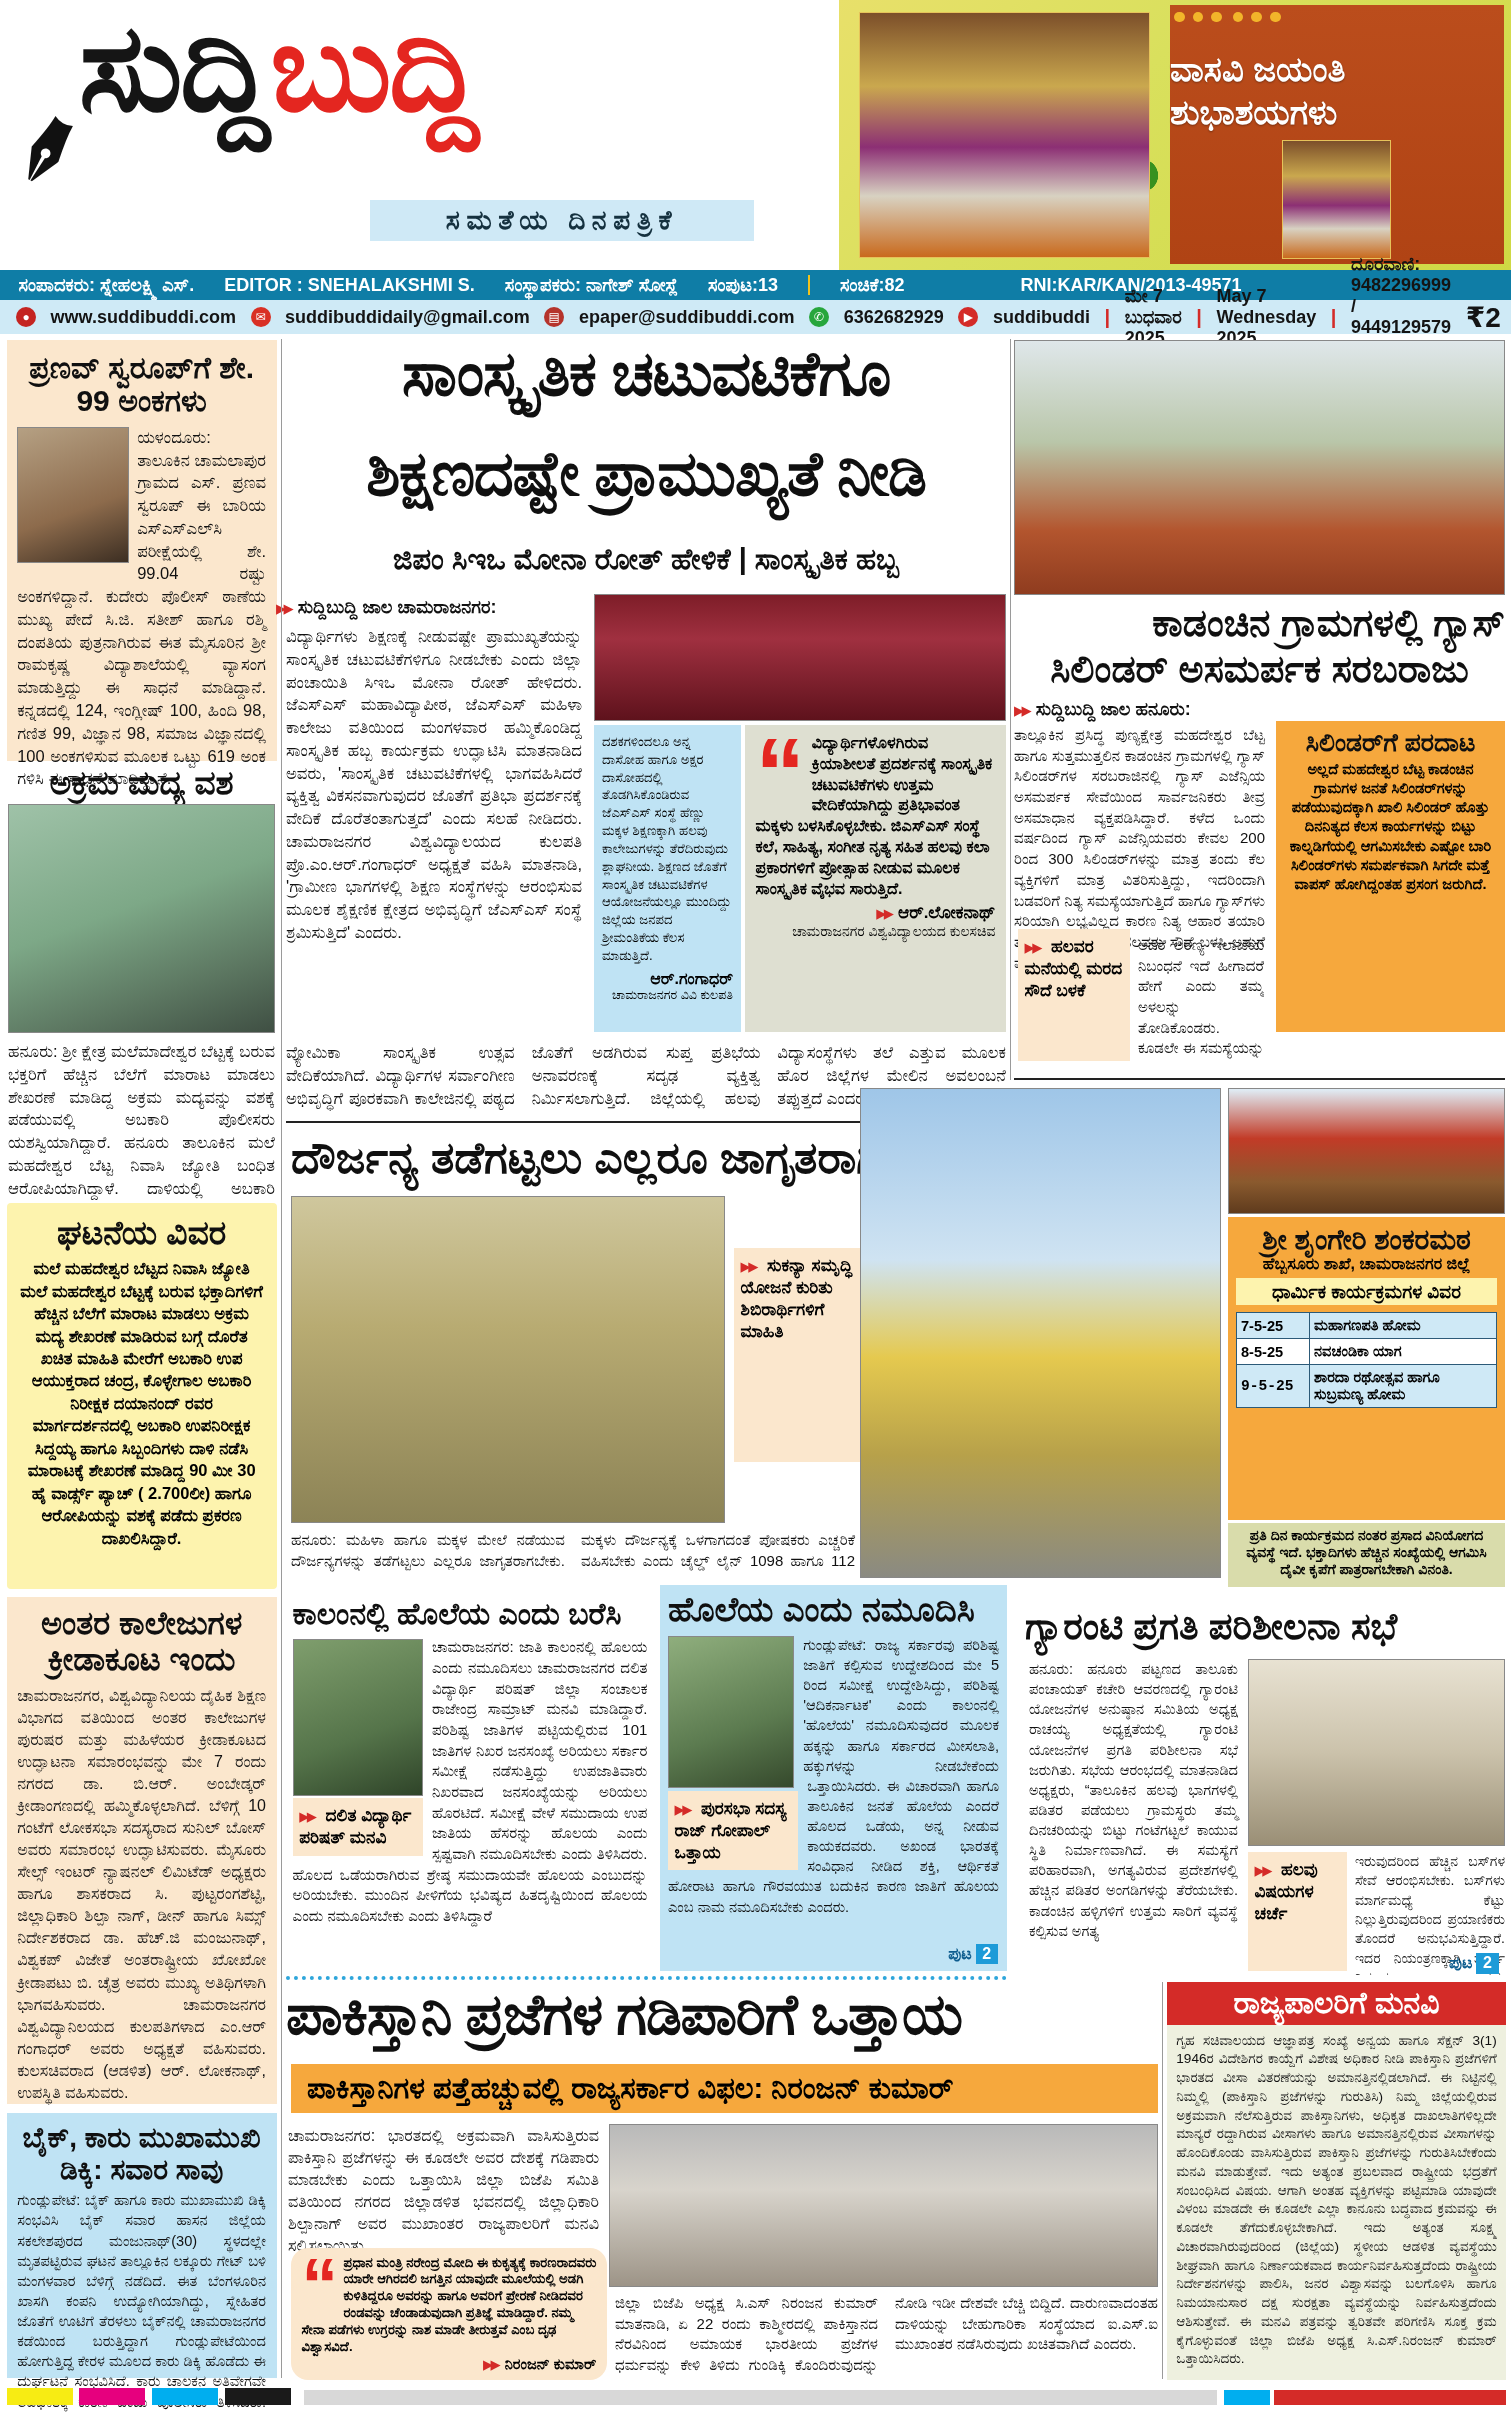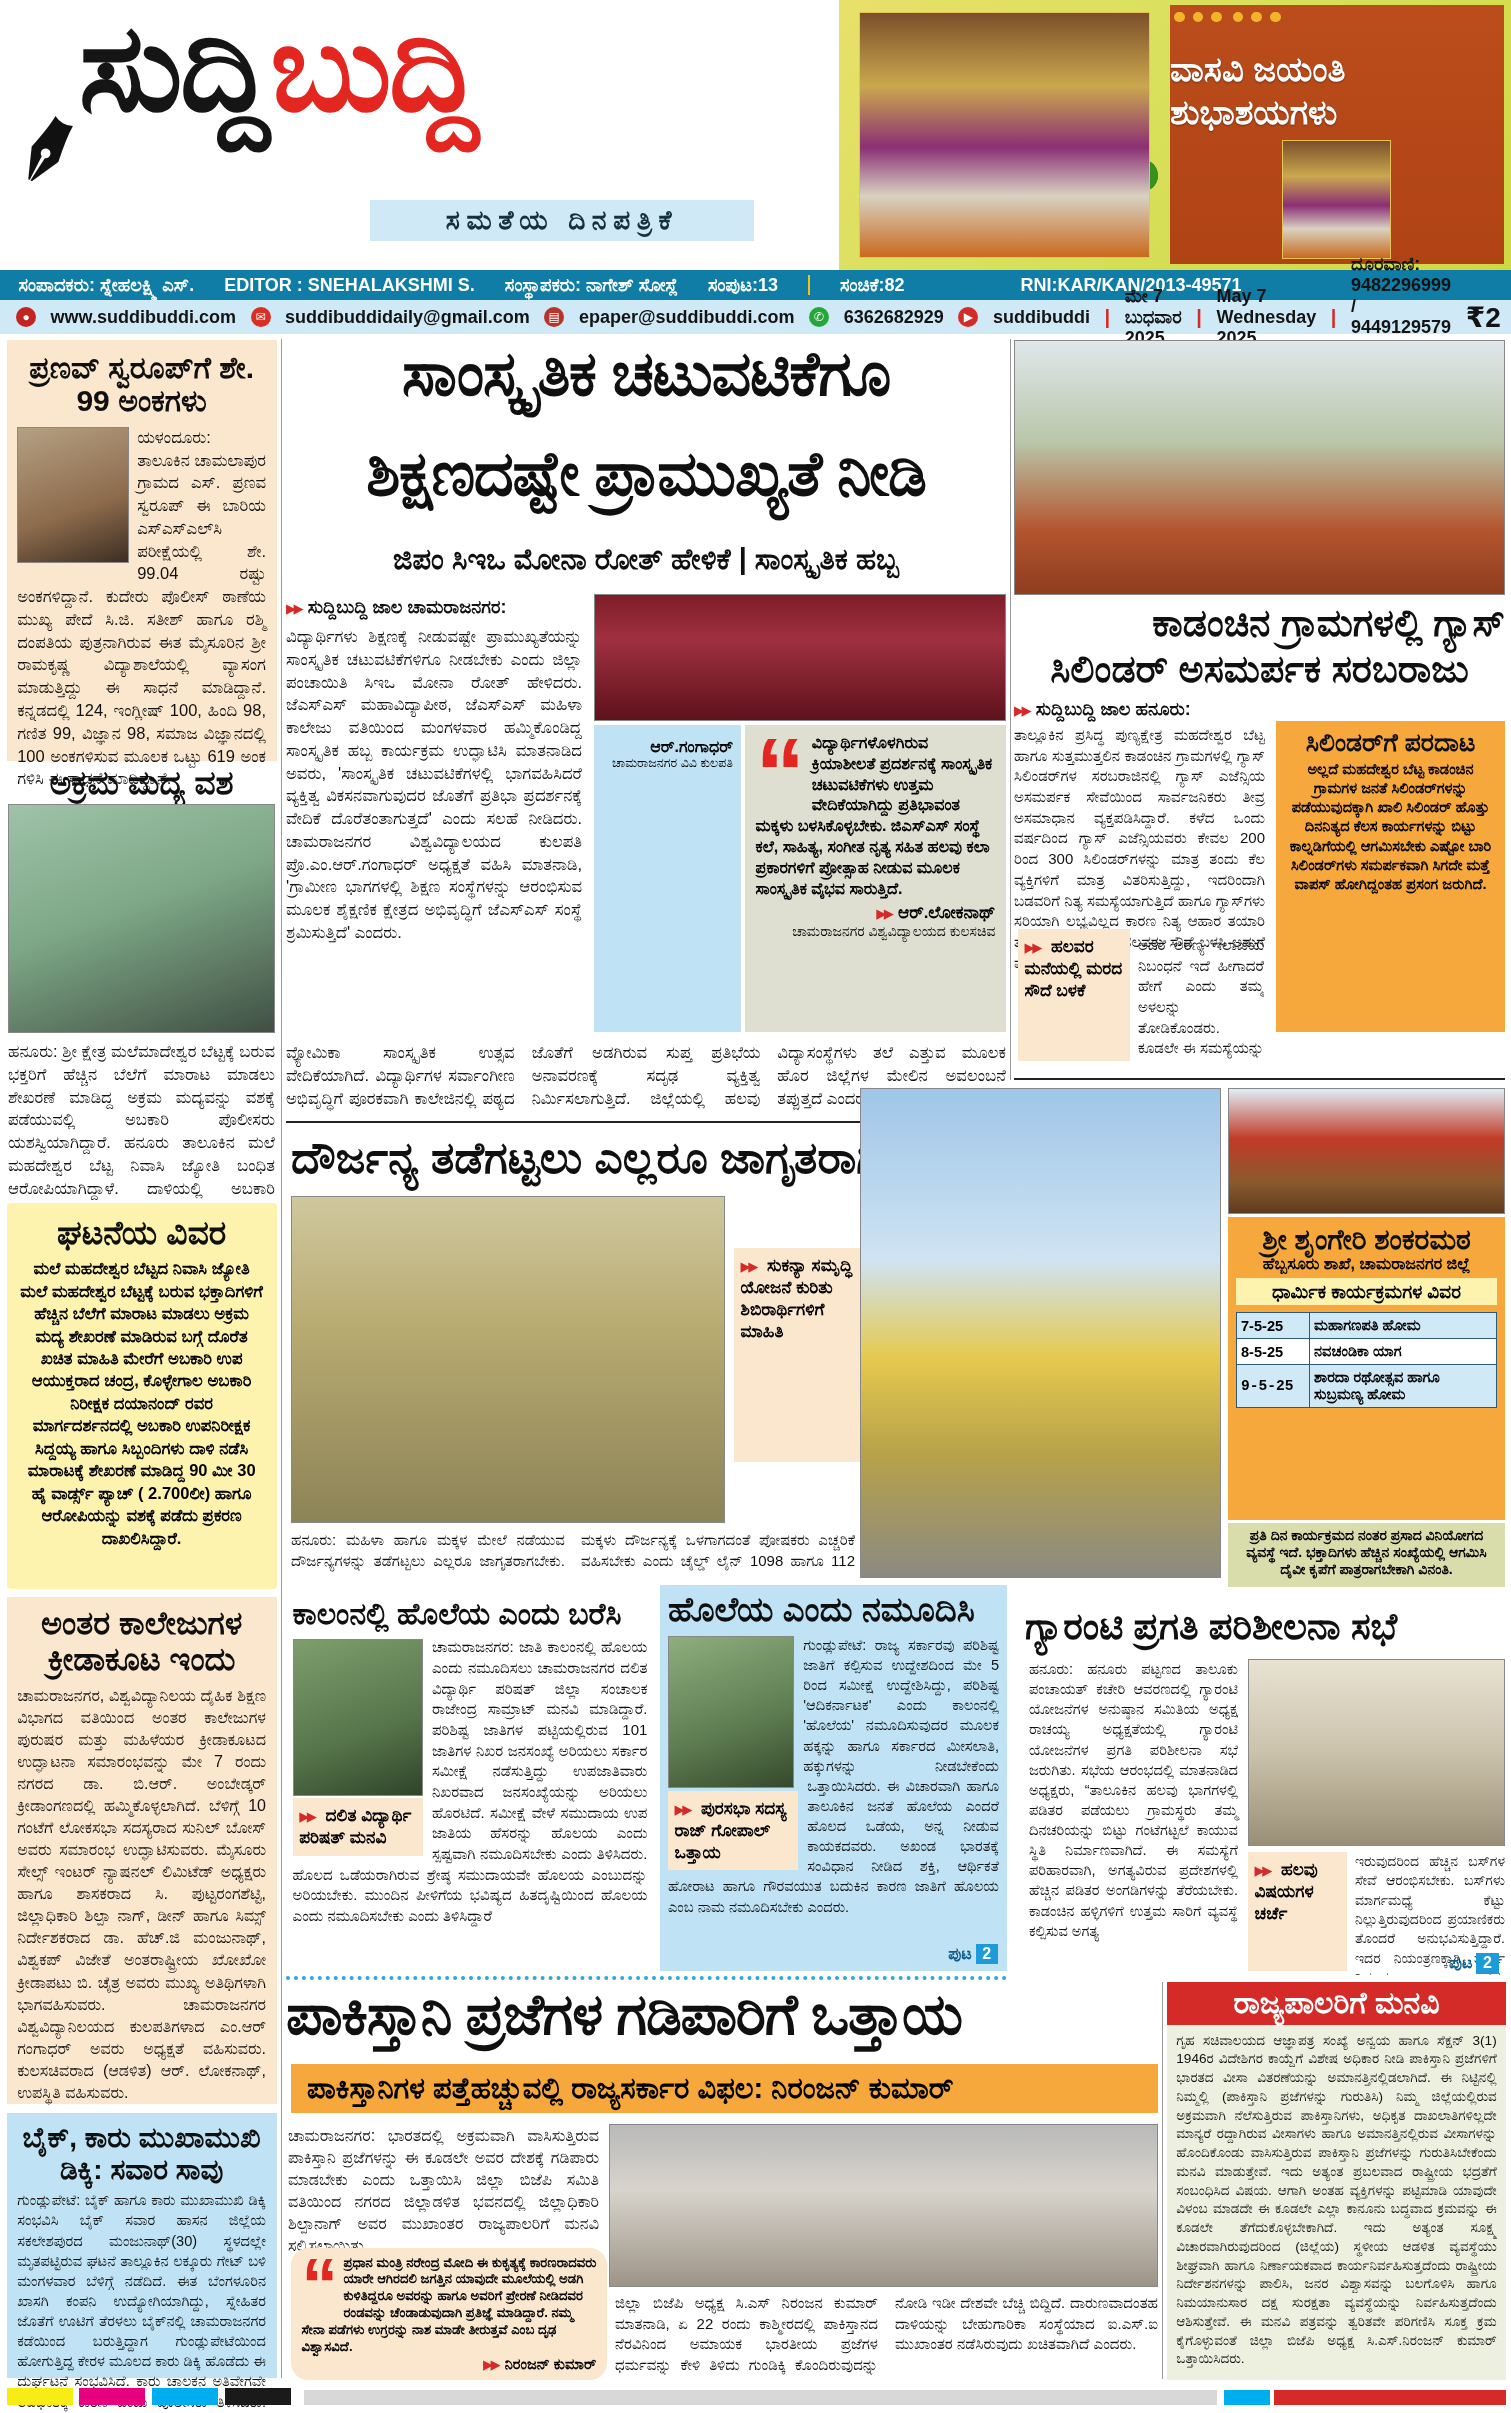--- a/index.html
+++ b/index.html
@@ -150,26 +150,27 @@
   <div class="abs skyblue" style="left:6.6px;top:2113px;width:270px;height:265px;padding:9.3px 10.6px;">
     <div class="a-title kn" style="font-size:28px;">ಬೈಕ್, ಕಾರು ಮುಖಾಮುಖಿ</div>
     <div class="a-title kn" style="font-size:28px;">ಡಿಕ್ಕಿ: ಸವಾರ ಸಾವು</div>
     <div class="body-txt just kn" style="margin-top:5.3px;font-size:14.6px;">ಗುಂಡ್ಲುಪೇಟೆ: ಬೈಕ್ ಹಾಗೂ ಕಾರು ಮುಖಾಮುಖಿ ಡಿಕ್ಕಿ ಸಂಭವಿಸಿ ಬೈಕ್ ಸವಾರ ಹಾಸನ ಜಿಲ್ಲೆಯ ಸಕಲೇಶಪುರದ ಮಂಜುನಾಥ್(30) ಸ್ಥಳದಲ್ಲೇ ಮೃತಪಟ್ಟಿರುವ ಘಟನೆ ತಾಲ್ಲೂಕಿನ ಲಕ್ಕೂರು ಗೇಟ್ ಬಳಿ ಮಂಗಳವಾರ ಬೆಳಿಗ್ಗೆ ನಡೆದಿದೆ. ಈತ ಬೆಂಗಳೂರಿನ ಖಾಸಗಿ ಕಂಪನಿ ಉದ್ಯೋಗಿಯಾಗಿದ್ದು, ಸ್ನೇಹಿತರ ಜೊತೆಗೆ ಊಟಿಗೆ ತೆರಳಲು ಬೈಕ್‌ನಲ್ಲಿ ಚಾಮರಾಜನಗರ ಕಡೆಯಿಂದ ಬರುತ್ತಿದ್ದಾಗ ಗುಂಡ್ಲುಪೇಟೆಯಿಂದ ಹೋಗುತ್ತಿದ್ದ ಕೇರಳ ಮೂಲದ ಕಾರು ಡಿಕ್ಕಿ ಹೊಡೆದು ಈ ದುರ್ಘಟನೆ ಸಂಭವಿಸಿದೆ. ಕಾರು ಚಾಲಕನ ಅತಿವೇಗವೇ ಅಪಘಾತಕ್ಕೆ ಕಾರಣ ಎಂದು ಪೊಲೀಸರು ತಿಳಿಸಿದರು. ಪೊಲೀಸರು ಪ್ರಕರಣ ದಾಖಲಿಸಿಕೊಂಡು ಮುಂದಿನ ಕ್ರಮ ಕೈಗೊಂಡಿದ್ದಾರೆ.</div>
   </div>
 
   <div class="abs a-title kn" style="left:286px;top:339px;width:720px;font-size:62px;letter-spacing:-1.3px;">ಸಾಂಸ್ಕೃತಿಕ ಚಟುವಟಿಕೆಗೂ</div>
   <div class="abs a-title kn" style="left:286px;top:439px;width:720px;font-size:62px;letter-spacing:-1.3px;">ಶಿಕ್ಷಣದಷ್ಟೇ ಪ್ರಾಮುಖ್ಯತೆ ನೀಡಿ</div>
   <div class="abs a-title kn" style="left:286px;top:543px;width:720px;font-size:29px;">ಜಿಪಂ ಸಿಇಒ ಮೋನಾ ರೋತ್ ಹೇಳಿಕೆ | ಸಾಂಸ್ಕೃತಿಕ ಹಬ್ಬ</div>
 
-  <div class="abs marker byline kn" style="left:286px;top:597px;width:298px;">ಸುದ್ದಿಬುದ್ದಿ ಜಾಲ ಚಾಮರಾಜನಗರ:</div>
+  <div class="abs marker byline kn" style="left:276px;top:597px;width:298px;">ಸುದ್ದಿಬುದ್ದಿ ಜಾಲ ಚಾಮರಾಜನಗರ:</div>
   <div class="abs body-txt just kn" style="left:286px;top:625px;width:296px;height:491px;">ವಿದ್ಯಾರ್ಥಿಗಳು ಶಿಕ್ಷಣಕ್ಕೆ ನೀಡುವಷ್ಟೇ ಪ್ರಾಮುಖ್ಯತೆಯನ್ನು ಸಾಂಸ್ಕೃತಿಕ ಚಟುವಟಿಕೆಗಳಿಗೂ ನೀಡಬೇಕು ಎಂದು ಜಿಲ್ಲಾ ಪಂಚಾಯಿತಿ ಸಿಇಒ ಮೋನಾ ರೋತ್ ಹೇಳಿದರು. ಜೆಎಸ್‌ಎಸ್ ಮಹಾವಿದ್ಯಾಪೀಠ, ಜೆಎಸ್‌ಎಸ್ ಮಹಿಳಾ ಕಾಲೇಜು ವತಿಯಿಂದ ಮಂಗಳವಾರ ಹಮ್ಮಿಕೊಂಡಿದ್ದ ಸಾಂಸ್ಕೃತಿಕ ಹಬ್ಬ ಕಾರ್ಯಕ್ರಮ ಉದ್ಘಾಟಿಸಿ ಮಾತನಾಡಿದ ಅವರು, 'ಸಾಂಸ್ಕೃತಿಕ ಚಟುವಟಿಕೆಗಳಲ್ಲಿ ಭಾಗವಹಿಸಿದರೆ ವ್ಯಕ್ತಿತ್ವ ವಿಕಸನವಾಗುವುದರ ಜೊತೆಗೆ ಪ್ರತಿಭಾ ಪ್ರದರ್ಶನಕ್ಕೆ ವೇದಿಕೆ ದೊರೆತಂತಾಗುತ್ತದೆ' ಎಂದು ಸಲಹೆ ನೀಡಿದರು. ಚಾಮರಾಜನಗರ ವಿಶ್ವವಿದ್ಯಾಲಯದ ಕುಲಪತಿ ಪ್ರೊ.ಎಂ.ಆರ್.ಗಂಗಾಧರ್ ಅಧ್ಯಕ್ಷತೆ ವಹಿಸಿ ಮಾತನಾಡಿ, 'ಗ್ರಾಮೀಣ ಭಾಗಗಳಲ್ಲಿ ಶಿಕ್ಷಣ ಸಂಸ್ಥೆಗಳನ್ನು ಆರಂಭಿಸುವ ಮೂಲಕ ಶೈಕ್ಷಣಿಕ ಕ್ಷೇತ್ರದ ಅಭಿವೃದ್ಧಿಗೆ ಜೆಎಸ್‌ಎಸ್ ಸಂಸ್ಥೆ ಶ್ರಮಿಸುತ್ತಿದೆ' ಎಂದರು.</div>
 
   <div class="photo ph-stage" style="left:594px;top:594px;width:412px;height:127px;"></div>
 
   <div class="abs skyblue" style="left:594px;top:725px;width:147px;height:307px;padding:8px;">
+    <div class="kn" style="font-size:13.2px;line-height:1.35;">ದಶಕಗಳಿಂದಲೂ ಅನ್ನ ದಾಸೋಹ ಹಾಗೂ ಅಕ್ಷರ ದಾಸೋಹದಲ್ಲಿ ತೊಡಗಿಸಿಕೊಂಡಿರುವ ಜೆಎಸ್‌ಎಸ್ ಸಂಸ್ಥೆ ಹೆಣ್ಣು ಮಕ್ಕಳ ಶಿಕ್ಷಣಕ್ಕಾಗಿ ಹಲವು ಕಾಲೇಜುಗಳನ್ನು ತೆರೆದಿರುವುದು ಶ್ಲಾಘನೀಯ. ಶಿಕ್ಷಣದ ಜೊತೆಗೆ ಸಾಂಸ್ಕೃತಿಕ ಚಟುವಟಿಕೆಗಳ ಆಯೋಜನೆಯಲ್ಲೂ ಮುಂದಿದ್ದು ಜಿಲ್ಲೆಯ ಜನಪದ ಶ್ರೀಮಂತಿಕೆಯ ಕೆಲಸ ಮಾಡುತ್ತಿದೆ.</div>
     <div class="kn" style="font-weight:800;font-size:16px;text-align:right;margin-top:5.3px;">ಆರ್.ಗಂಗಾಧರ್</div>
     <div class="kn" style="font-size:12.6px;text-align:right;">ಚಾಮರಾಜನಗರ ವಿವಿ ಕುಲಪತಿ</div>
   </div>
 
   <div class="abs" style="left:745px;top:725px;width:261px;height:307px;background:#dedfd1;padding:8px 10.6px;">
     <span class="quote-mark" style="float:left;margin-right:6.6px;">“</span>
     <div class="kn" style="font-size:16px;line-height:1.3;font-weight:600;">ವಿದ್ಯಾರ್ಥಿಗಳೊಳಗಿರುವ ಕ್ರಿಯಾಶೀಲತೆ ಪ್ರದರ್ಶನಕ್ಕೆ ಸಾಂಸ್ಕೃತಿಕ ಚಟುವಟಿಕೆಗಳು ಉತ್ತಮ ವೇದಿಕೆಯಾಗಿದ್ದು ಪ್ರತಿಭಾವಂತ ಮಕ್ಕಳು ಬಳಸಿಕೊಳ್ಳಬೇಕು. ಜಿಎಸ್‌ಎಸ್ ಸಂಸ್ಥೆ ಕಲೆ, ಸಾಹಿತ್ಯ, ಸಂಗೀತ ನೃತ್ಯ ಸಹಿತ ಹಲವು ಕಲಾ ಪ್ರಕಾರಗಳಿಗೆ ಪ್ರೋತ್ಸಾಹ ನೀಡುವ ಮೂಲಕ ಸಾಂಸ್ಕೃತಿಕ ವೈಭವ ಸಾರುತ್ತಿದೆ.</div>
     <div class="marker kn" style="font-weight:800;font-size:17px;text-align:right;margin-top:4px;">ಆರ್.ಲೋಕನಾಥ್</div>
     <div class="kn" style="font-size:14px;text-align:right;">ಚಾಮರಾಜನಗರ ವಿಶ್ವವಿದ್ಯಾಲಯದ ಕುಲಸಚಿವ</div>
   </div>

